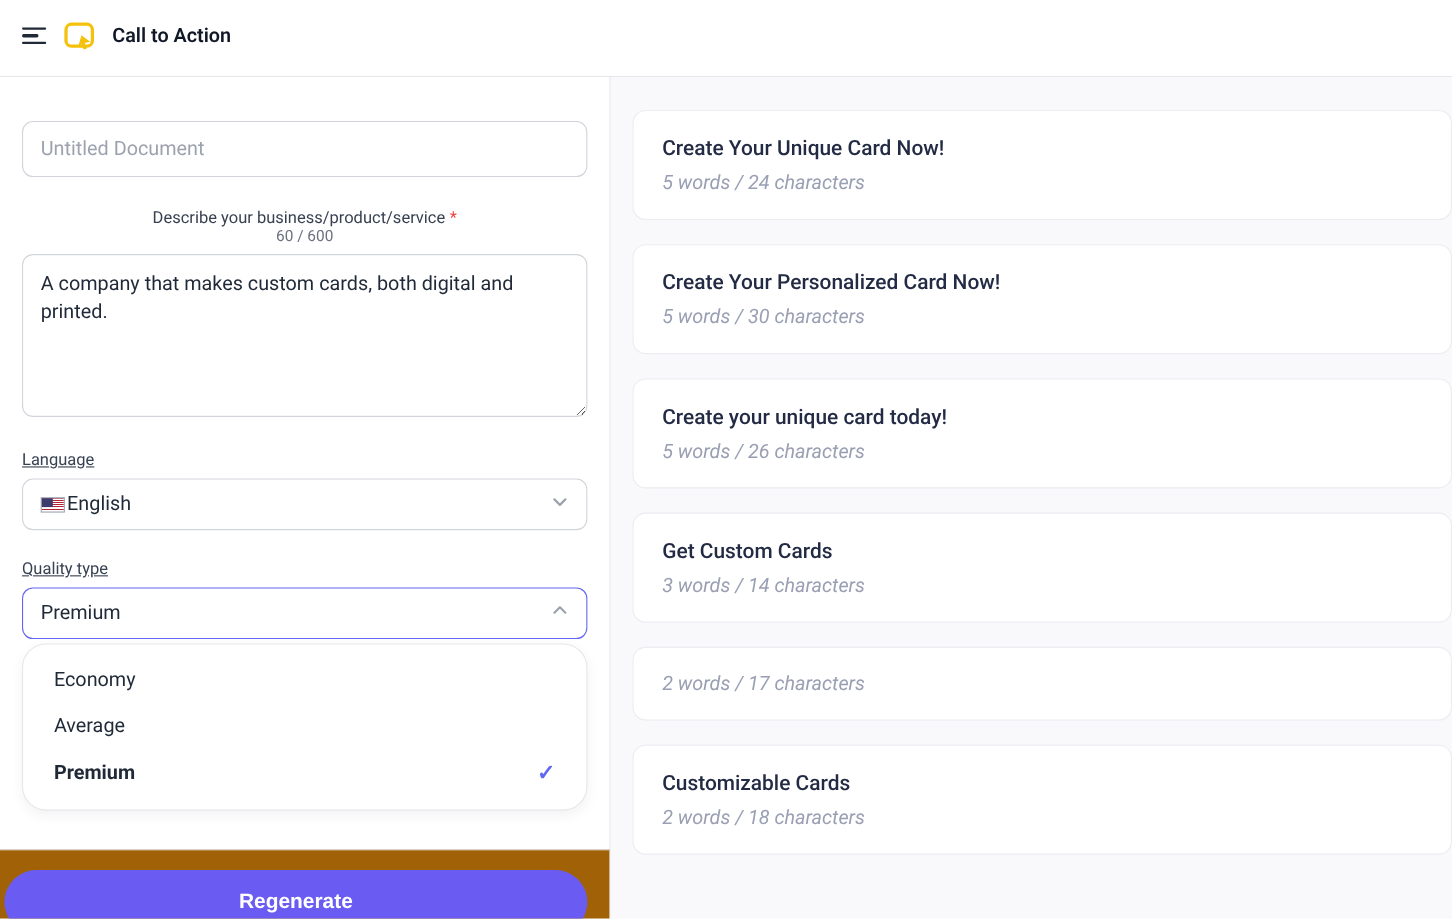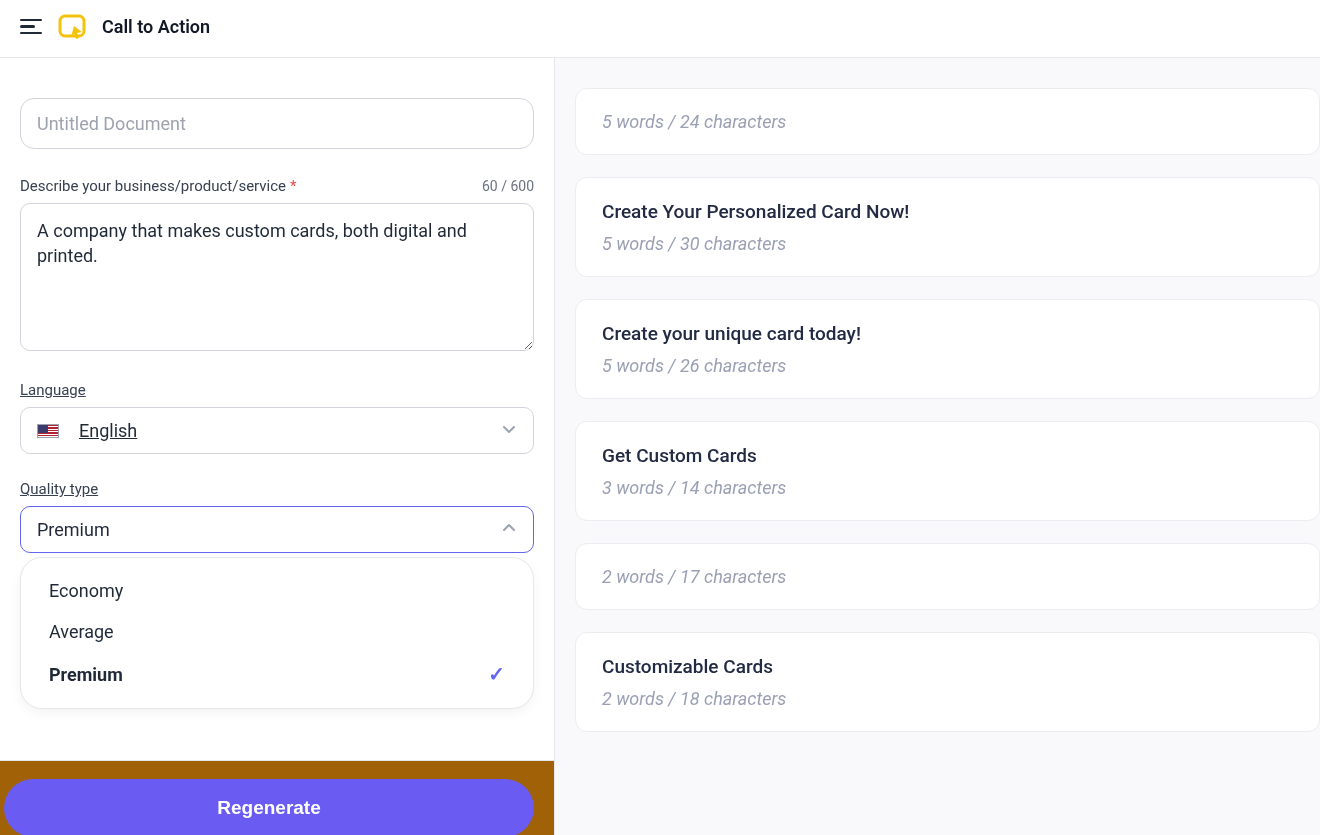--- a/index.html
+++ b/index.html
@@ -9,21 +9,21 @@
     color: #1f2937;
     width: 1320px;
     height: 835px;
     overflow: hidden;
   }
   .header {
     display: flex;
     align-items: center;
     padding: 10px 20px 14px 20px;
     border-bottom: 1px solid #e5e7eb;
-    height: 58px;
+    height: 70px;
     gap: 14px;
   }
   .hamburger {
     display: flex;
     flex-direction: column;
     gap: 4px;
     cursor: pointer;
     width: 24px;
   }
   .hamburger span {
@@ -62,28 +62,28 @@
     border: 1px solid #d1d5db;
     border-radius: 10px;
     font-size: 18px;
     color: #1f2937;
     background: #fff;
     font-family: inherit;
   }
   .input-box {
     padding: 14px 16px;
     margin-bottom: 28px;
-    border-radius: 14px;
   }
   .input-box::placeholder { color: #9ca3af; }
   .field-row {
     display: flex;
     justify-content: space-between;
     align-items: center;
     margin-bottom: 8px;
+    flex-direction: column;
   }
   .field-label {
     font-size: 15px;
     color: #374151;
   }
   .required { color: #ef4444; margin-left: 4px;}
   .counter {
     font-size: 14px;
     color: #6b7280;
   }
@@ -105,21 +105,21 @@
     align-items: center;
     justify-content: space-between;
     padding: 12px 16px;
     cursor: pointer;
     margin-bottom: 26px;
   }
   .select-box.open {
     border: 1.5px solid #6366f1;
     margin-bottom: 0;
   }
-  .select-left { display:flex; align-items:center; gap:20px;text-decoration:underline; }
+  .select-left { display:flex; align-items:center; gap:2px; }
   .flag {
     width: 22px; height: 14px;
     background: linear-gradient(#b22234 0 7%, #fff 7% 14%, #b22234 14% 21%, #fff 21% 28%, #b22234 28% 35%, #fff 35% 42%, #b22234 42% 49%, #fff 49% 56%, #b22234 56% 63%, #fff 63% 70%, #b22234 70% 77%, #fff 77% 84%, #b22234 84% 91%, #fff 91% 100%);
     position: relative;
     border:1px solid #9ca3af;
   }
   .flag::before {
     content:""; position:absolute; left:0; top:0; width:10px; height:8px; background:#3c3b6e;
   }
   .chev { color:#9ca3af; }
@@ -255,20 +255,21 @@
       </div>
     </div>
 
     <div class="footer-bar">
       <button class="regen-btn">Regenerate</button>
     </div>
   </div>
 
   <div class="right-panel">
     <div class="result-card">
+      <div class="result-title">Create Your Unique Card Now!</div>
       <div class="result-meta">5 words / 24 characters</div>
     </div>
     <div class="result-card">
       <div class="result-title">Create Your Personalized Card Now!</div>
       <div class="result-meta">5 words / 30 characters</div>
     </div>
     <div class="result-card">
       <div class="result-title">Create your unique card today!</div>
       <div class="result-meta">5 words / 26 characters</div>
     </div>

